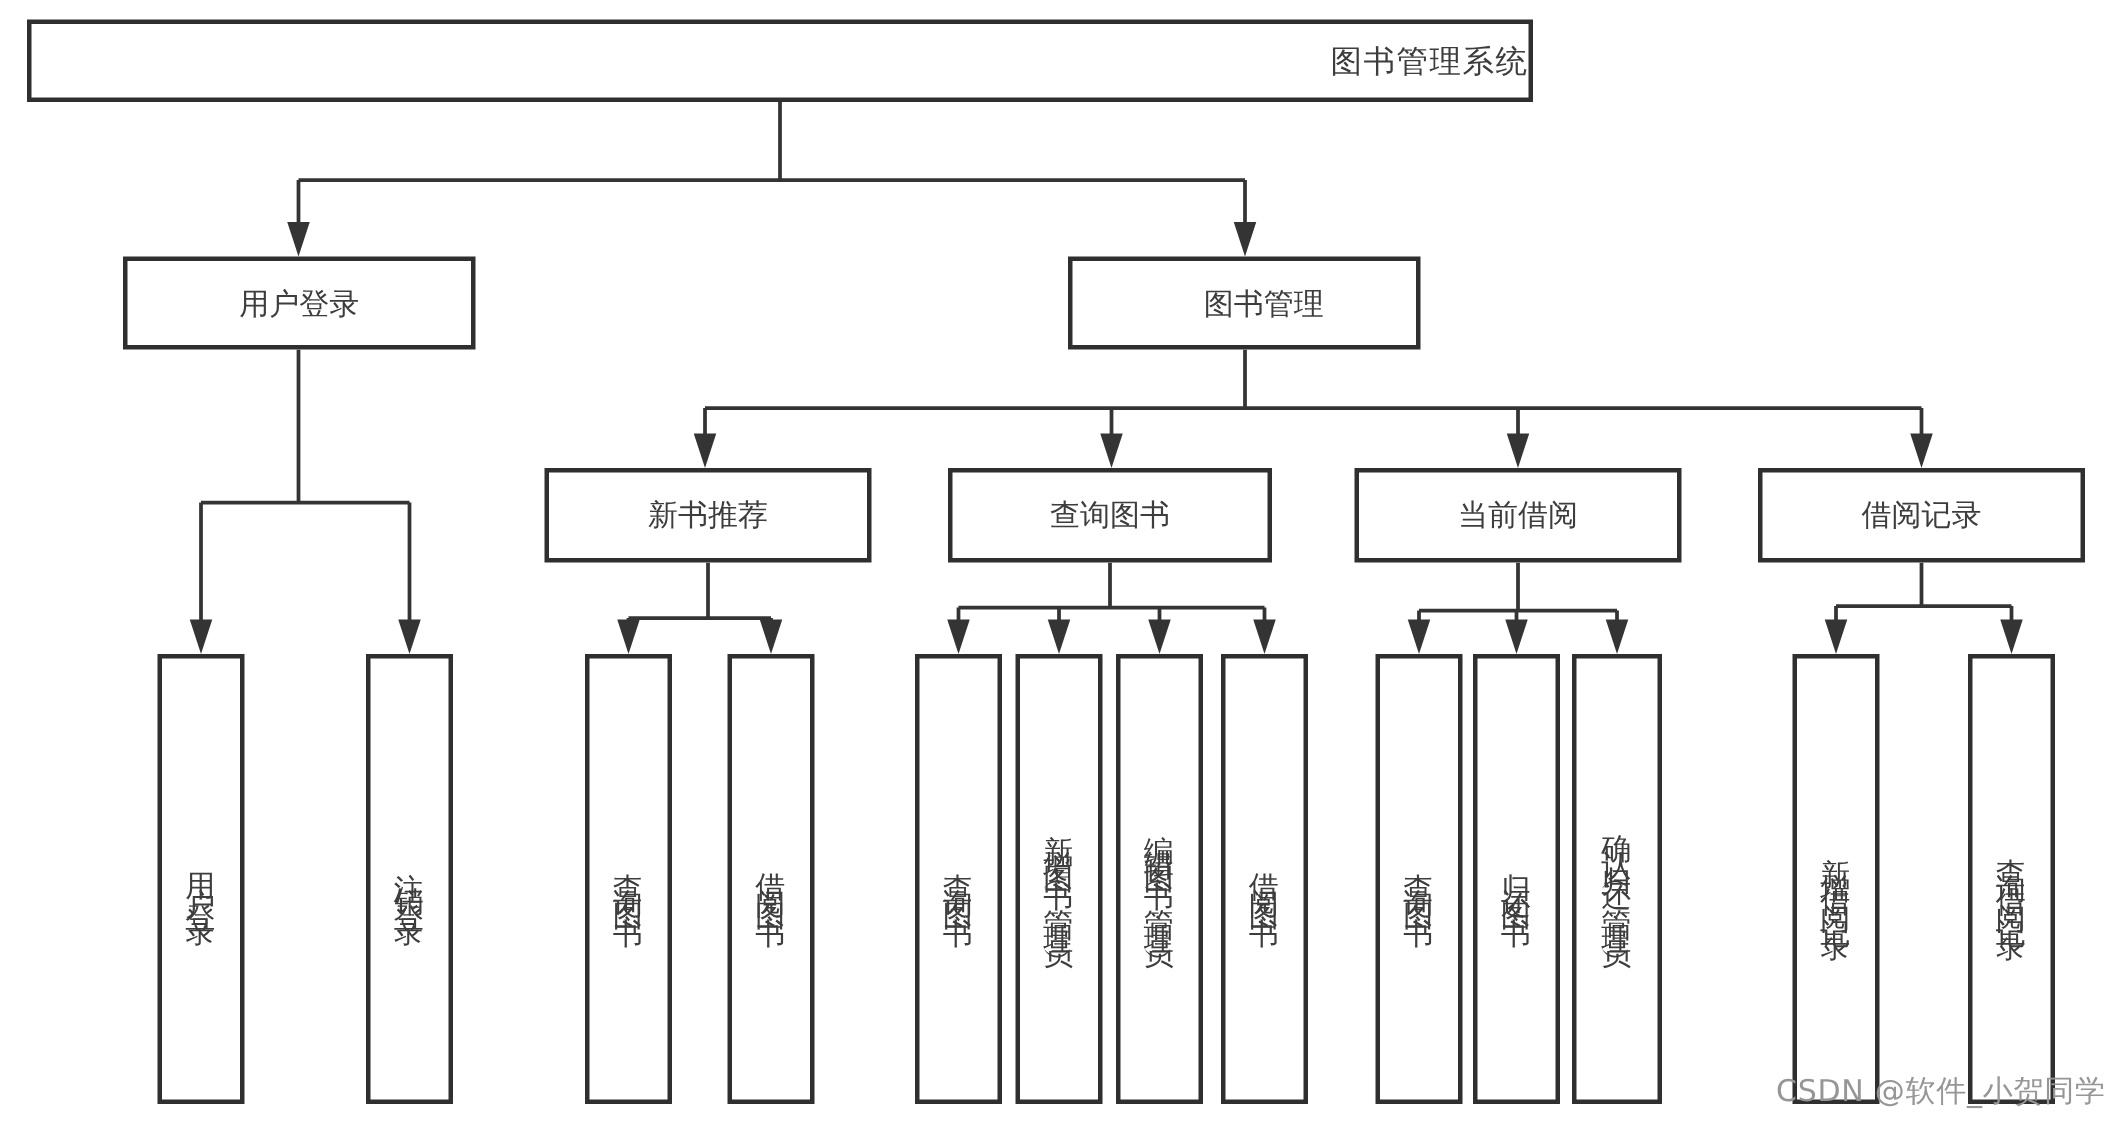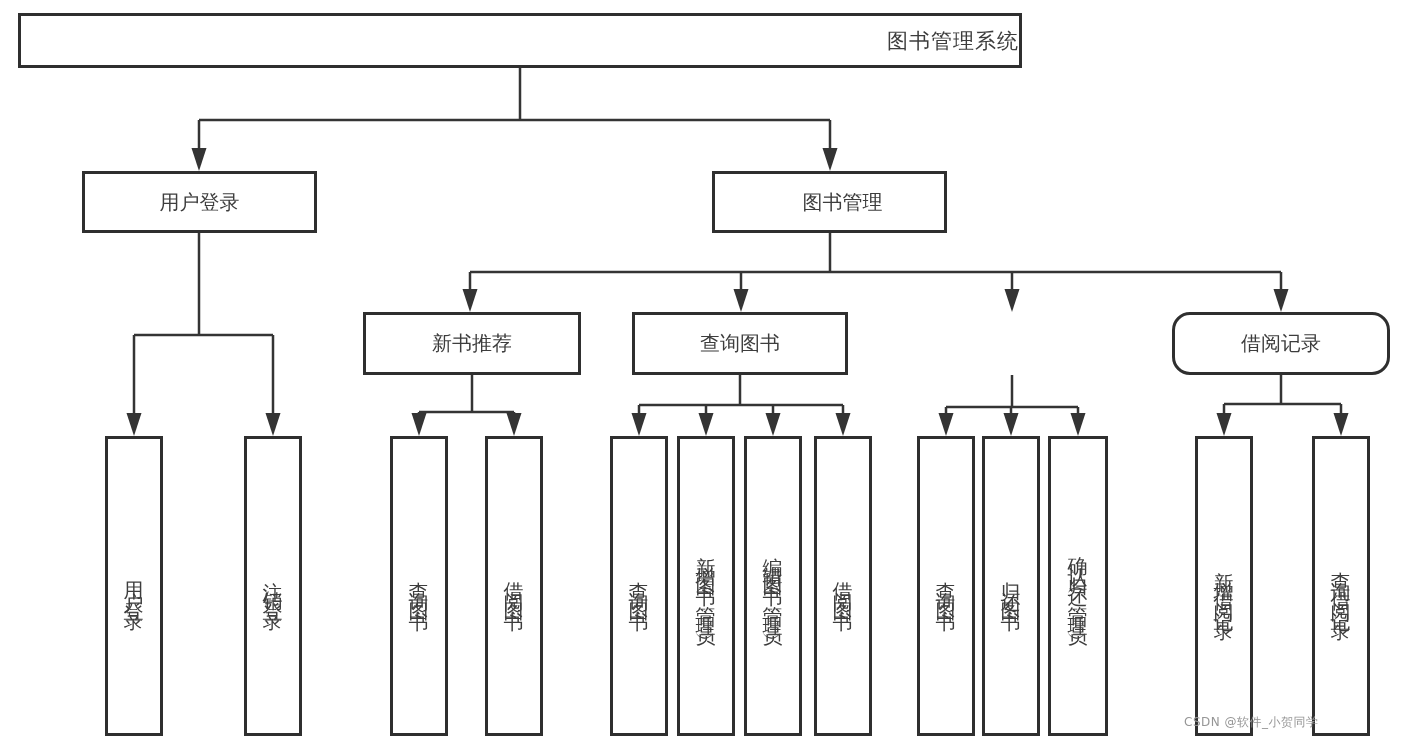--- a/index.html
+++ b/index.html
@@ -55,21 +55,21 @@
   .leaf span {
     writing-mode: vertical-lr;
     text-orientation: mixed;
     letter-spacing: 10px;
     line-height: 1;
   }
   .watermark {
     position: absolute;
     left: 1184px;
     top: 714px;
-    font-size: 12px;
+    font-size: 20px;
     color: #969696;
     letter-spacing: 0.5px;
     z-index: 3;
     white-space: nowrap;
     text-align: right;
   }
 </style>
 </head>
 <body>
 
@@ -124,21 +124,24 @@
   <div class="box" style="left:712px; top:171px; width:235px; height:62px;padding-left:26px;">
     <span>图书管理</span>
   </div>
 
   <div class="box" style="left:363px; top:312px; width:218px; height:63px;font-family:Liberation Mono, monospace;">
     <span>新书推荐</span>
   </div>
   <div class="box" style="left:632px; top:312px; width:216px; height:63px;">
     <span>查询图书</span>
   </div>
-  <div class="box" style="left:1172px; top:312px; width:218px; height:63px;border-radius:18px;">
+  <div class="box" style="left:903px; top:312px; width:218px; height:63px;">
+    <span>当前借阅</span>
+  </div>
+  <div class="box" style="left:1172px; top:312px; width:218px; height:63px;">
     <span>借阅记录</span>
   </div>
 
   <div class="leaf" style="left:105px;">
     <span>用户登录</span>
   </div>
   <div class="leaf" style="left:244px;">
     <span>注销登录</span>
   </div>
 

